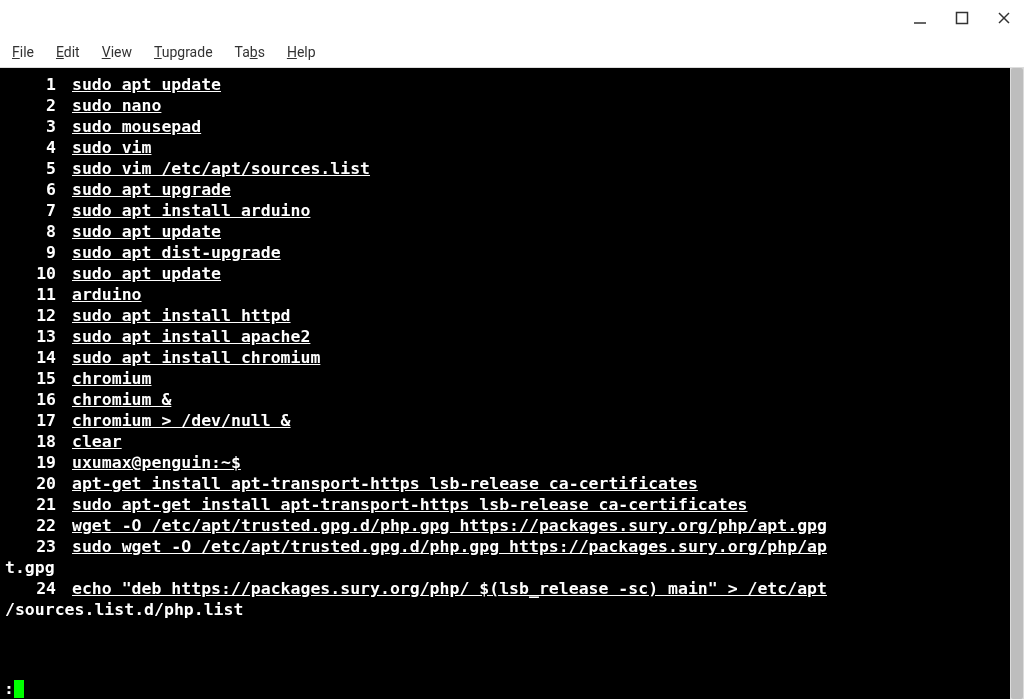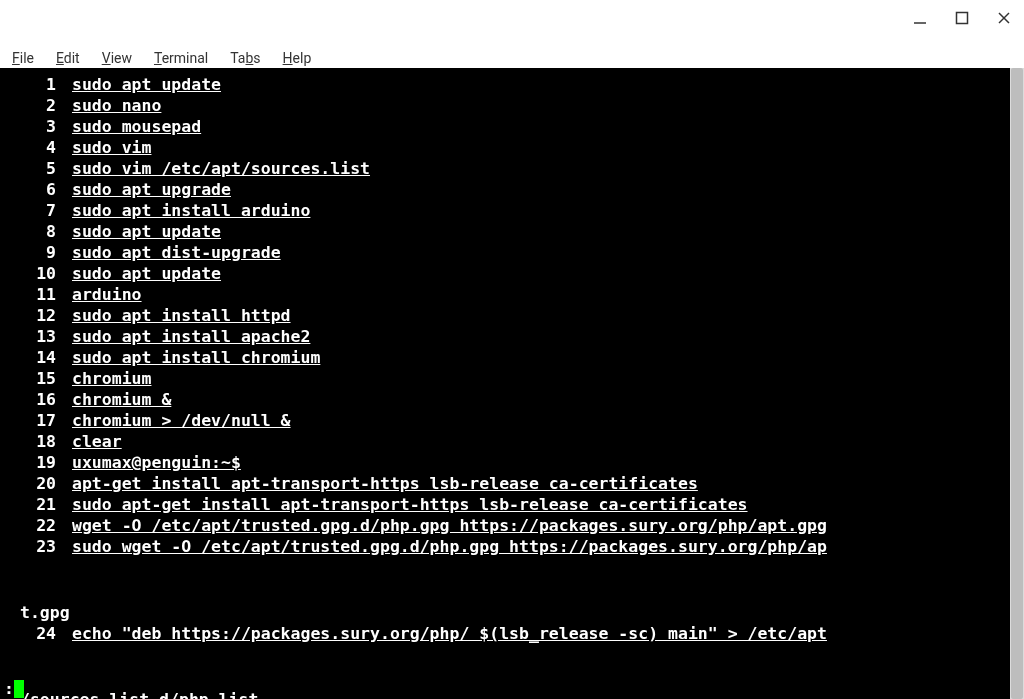--- a/index.html
+++ b/index.html
@@ -44,21 +44,20 @@
       fill: none;
     }
     .menubar {
       height: 32px;
       background: #fff;
       display: flex;
       align-items: center;
       padding: 0 8px;
       gap: 14px;
       border-bottom: 1px solid #ddd;
-      margin-top: 6px;
     }
     .menu-item {
       font-size: 14px;
       color: #333;
       cursor: pointer;
       padding: 2px 4px;
     }
     .menu-item .ul {
       text-decoration: underline;
     }
@@ -93,22 +92,21 @@
       color: #fff;
       padding-right: 0;
     }
     .linetxt {
       padding-left: 16px;
       white-space: pre-wrap;
       word-break: break-all;
       text-decoration: underline;
     }
     .wrap-line {
-      padding-left: 20px;
-      margin-top: 45px;
+      padding-left: 5px;
     }
     .bottom-row {
       position: absolute;
       bottom: 0;
       left: 0;
       padding-left: 4px;
       display: flex;
       align-items: center;
       height: 21px;
     }
@@ -157,21 +155,21 @@
           <line x1="12" y1="2" x2="2" y2="12"></line>
         </svg>
     </div>
   </div>
 </div>
 
 <div class="menubar">
   <span class="menu-item"><span class="ul">F</span><span>ile</span></span>
   <span class="menu-item"><span class="ul">E</span><span>dit</span></span>
   <span class="menu-item"><span class="ul">V</span><span>iew</span></span>
-  <span class="menu-item"><span class="ul">T</span><span>erminal</span></span>
+  <span class="menu-item"><span class="ul">T</span><span>upgrade</span></span>
   <span class="menu-item">Ta<span class="ul">b</span>s</span>
   <span class="menu-item"><span class="ul">H</span><span>elp</span></span>
 </div>
 
 <div class="terminal-area">
   <div class="terminal-content" id="tc"><div class="term-line"><span class="lineno">1</span><span class="linetxt">sudo apt update</span></div><div class="term-line"><span class="lineno">2</span><span class="linetxt">sudo nano</span></div><div class="term-line"><span class="lineno">3</span><span class="linetxt">sudo mousepad</span></div><div class="term-line"><span class="lineno">4</span><span class="linetxt">sudo vim</span></div><div class="term-line"><span class="lineno">5</span><span class="linetxt">sudo vim /etc/apt/sources.list</span></div><div class="term-line"><span class="lineno">6</span><span class="linetxt">sudo apt upgrade</span></div><div class="term-line"><span class="lineno">7</span><span class="linetxt">sudo apt install arduino</span></div><div class="term-line"><span class="lineno">8</span><span class="linetxt">sudo apt update</span></div><div class="term-line"><span class="lineno">9</span><span class="linetxt">sudo apt dist-upgrade</span></div><div class="term-line"><span class="lineno">10</span><span class="linetxt">sudo apt update</span></div><div class="term-line"><span class="lineno">11</span><span class="linetxt">arduino</span></div><div class="term-line"><span class="lineno">12</span><span class="linetxt">sudo apt install httpd</span></div><div class="term-line"><span class="lineno">13</span><span class="linetxt">sudo apt install apache2</span></div><div class="term-line"><span class="lineno">14</span><span class="linetxt">sudo apt install chromium</span></div><div class="term-line"><span class="lineno">15</span><span class="linetxt">chromium</span></div><div class="term-line"><span class="lineno">16</span><span class="linetxt">chromium &amp;</span></div><div class="term-line"><span class="lineno">17</span><span class="linetxt">chromium &gt; /dev/null &amp;</span></div><div class="term-line"><span class="lineno">18</span><span class="linetxt">clear</span></div><div class="term-line"><span class="lineno">19</span><span class="linetxt">uxumax@penguin:~$</span></div><div class="term-line"><span class="lineno">20</span><span class="linetxt">apt-get install apt-transport-https lsb-release ca-certificates</span></div><div class="term-line"><span class="lineno">21</span><span class="linetxt">sudo apt-get install apt-transport-https lsb-release ca-certificates</span></div><div class="term-line"><span class="lineno">22</span><span class="linetxt">wget -O /etc/apt/trusted.gpg.d/php.gpg https://packages.sury.org/php/apt.gpg</span></div><div class="term-line"><span class="lineno">23</span><span class="linetxt">sudo wget -O /etc/apt/trusted.gpg.d/php.gpg https://packages.sury.org/php/ap</span></div><div class="term-line"><span class="wrap-line">t.gpg</span></div><div class="term-line"><span class="lineno">24</span><span class="linetxt">echo "deb https://packages.sury.org/php/ $(lsb_release -sc) main" &gt; /etc/apt</span></div><div class="term-line"><span class="wrap-line">/sources.list.d/php.list</span></div>
     <div class="bottom-row">
       <span class="prompt-colon">:</span>
       <span class="cursor-block"></span>
     </div>

